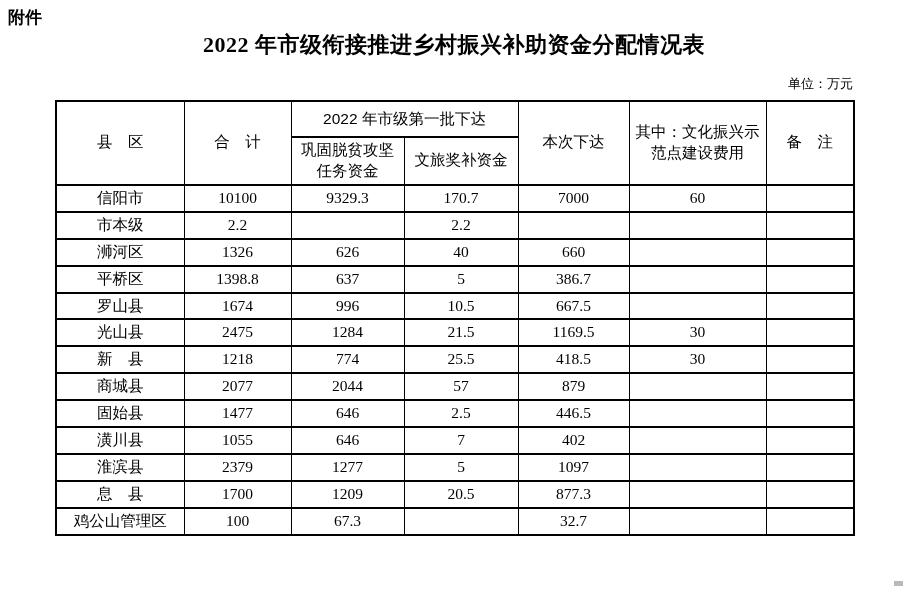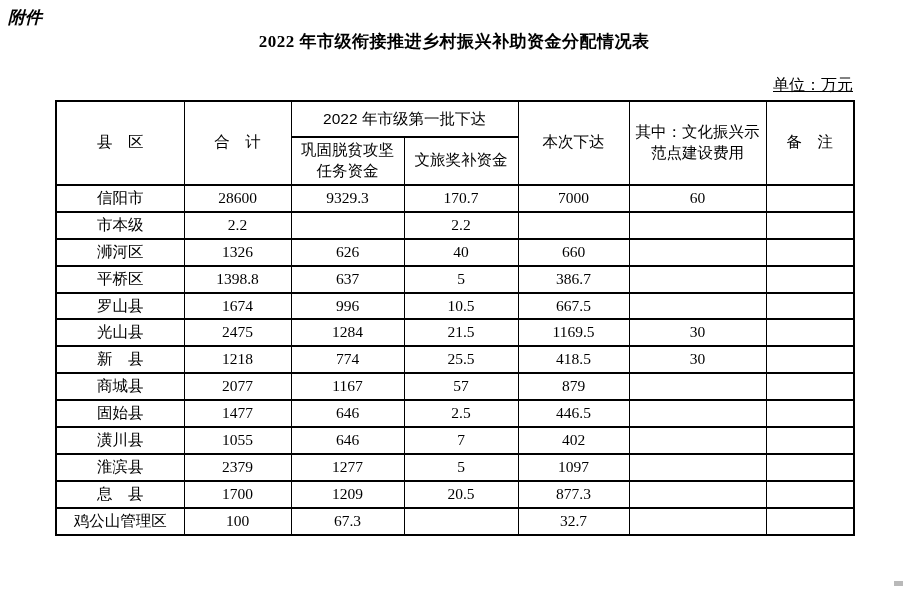--- a/index.html
+++ b/index.html
@@ -10,36 +10,34 @@
     overflow: hidden;
     font-family: "Liberation Serif", "DejaVu Serif", serif;
     color: #000;
   }
   .attachment {
     position: absolute;
     left: 8px; top: 6px;
     font-size: 17px;
     font-weight: bold;
     font-family: "Liberation Sans", "DejaVu Sans", sans-serif;
-    font-style: italic;
   }
   .doc-title {
     position: absolute;
     left: 55px; top: 30px;
     width: 798px;
     text-align: center;
-    font-size: 17px;
+    font-size: 22px;
     font-weight: bold;
     letter-spacing: 0.5px;
   }
   .unit-note {
     position: absolute;
     right: 52px; top: 75px;
-    font-size: 16px;
-    text-decoration: underline;
+    font-size: 13px;
   }
   table.alloc {
     position: absolute;
     left: 55px; top: 100px;
     width: 798px;
     border-collapse: collapse;
     table-layout: fixed;
     border: 2px solid #000;
   }
   table.alloc th, table.alloc td {
@@ -99,21 +97,21 @@
       <th rowspan="2">备　注</th>
     </tr>
     <tr class="hrow2">
       <th>巩固脱贫攻坚任务资金</th>
       <th>文旅奖补资金</th>
     </tr>
   </thead>
   <tbody>
       <tr>
         <td>信阳市</td>
-        <td>28600</td>
+        <td>10100</td>
         <td>9329.3</td>
         <td>170.7</td>
         <td>7000</td>
         <td>60</td>
         <td></td>
       </tr>
       <tr>
         <td>市本级</td>
         <td>2.2</td>
         <td></td>
@@ -163,21 +161,21 @@
         <td>1218</td>
         <td>774</td>
         <td>25.5</td>
         <td>418.5</td>
         <td>30</td>
         <td></td>
       </tr>
       <tr>
         <td>商城县</td>
         <td>2077</td>
-        <td>1167</td>
+        <td>2044</td>
         <td>57</td>
         <td>879</td>
         <td></td>
         <td></td>
       </tr>
       <tr>
         <td>固始县</td>
         <td>1477</td>
         <td>646</td>
         <td>2.5</td>

